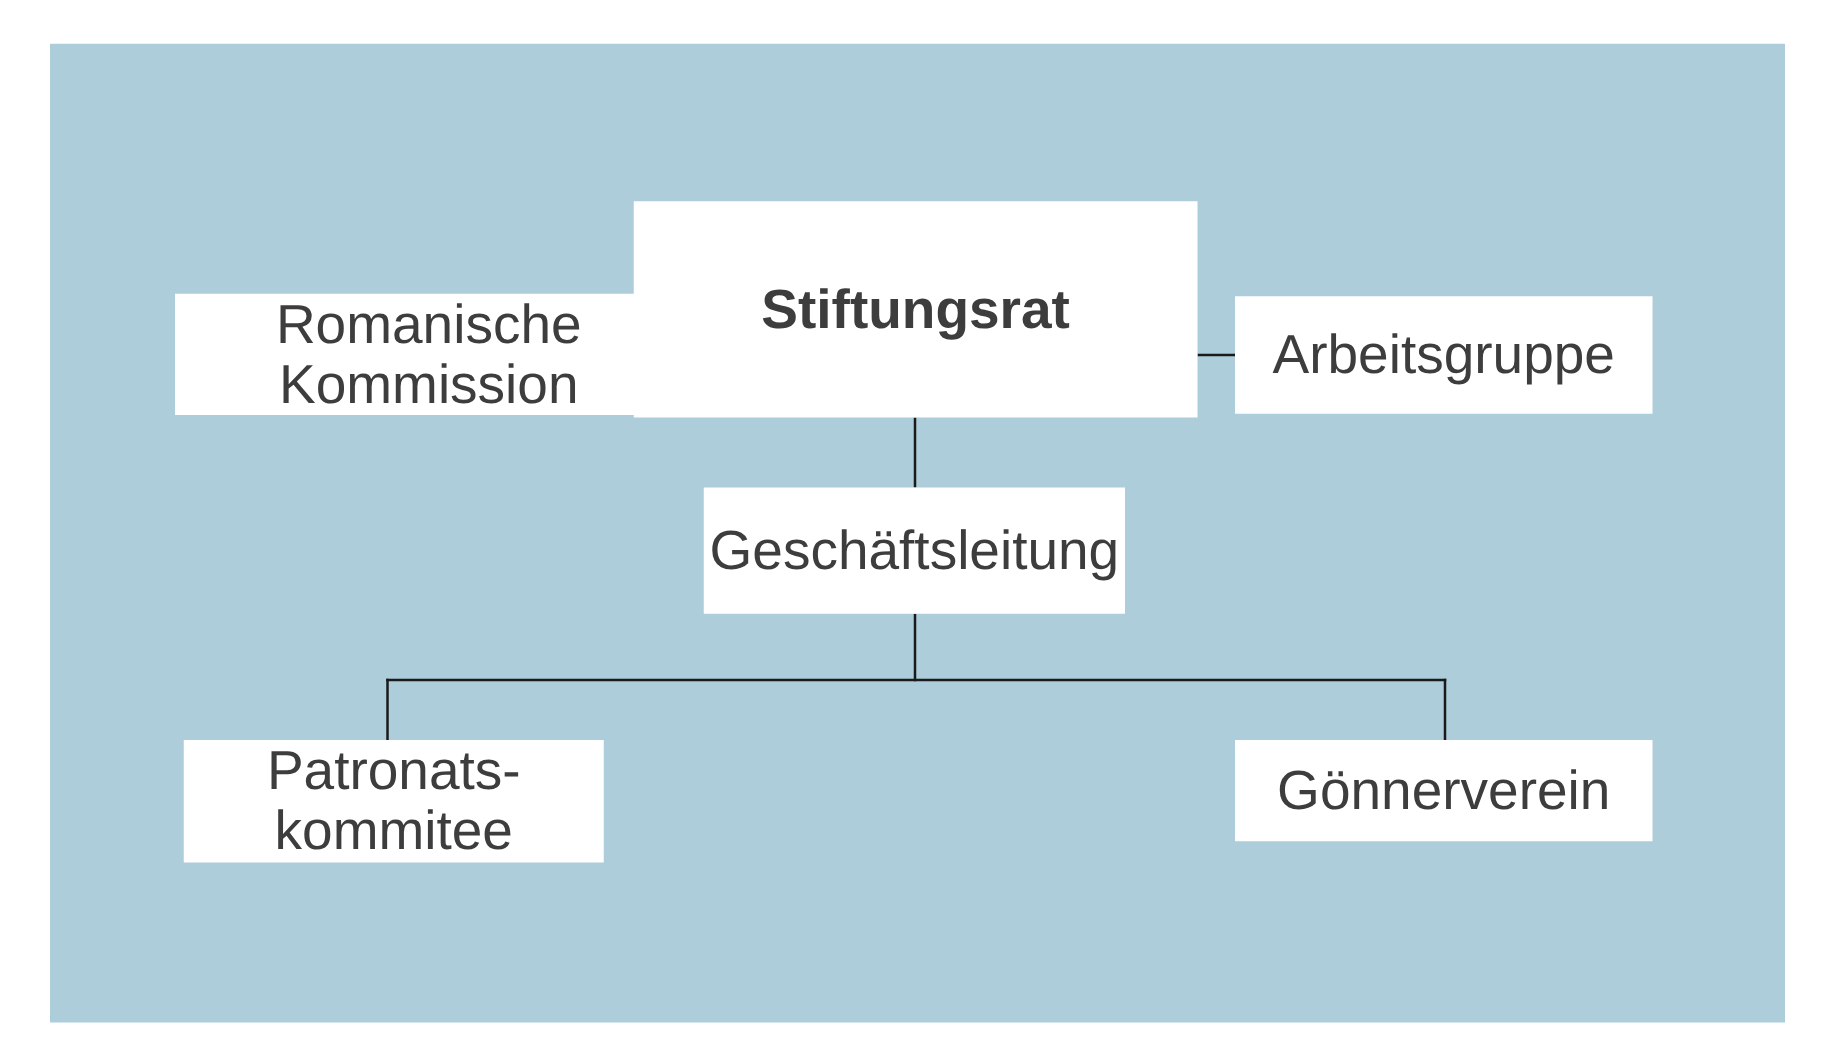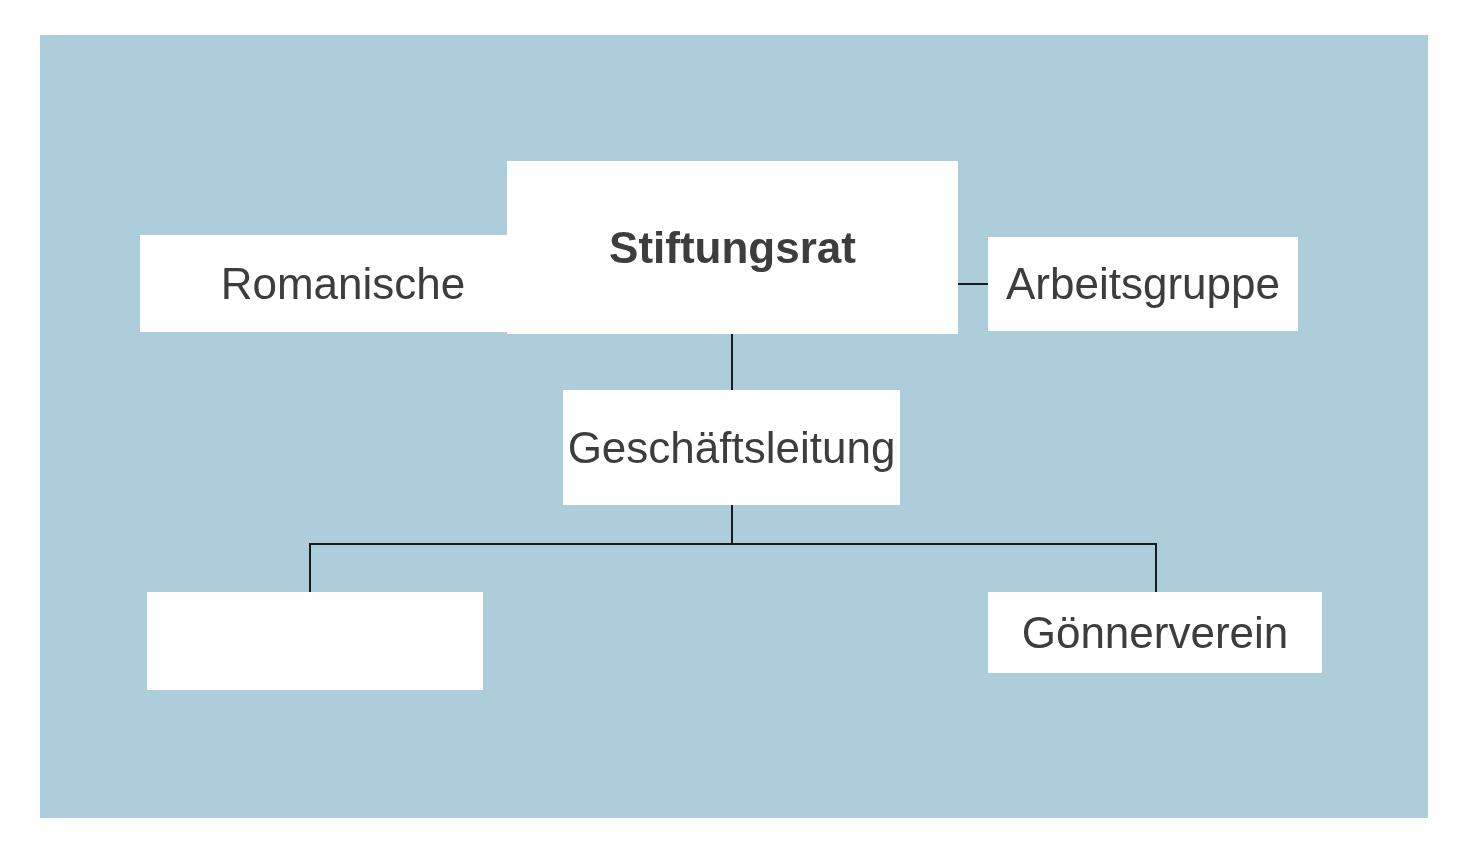--- a/index.html
+++ b/index.html
@@ -57,31 +57,34 @@
     <div class="edge" style="left:269px; top:508px; width:848px; height:2px;"></div>
     <div class="edge" style="left:269px; top:508px; width:2px; height:49px;"></div>
     <div class="edge" style="left:1115px; top:508px; width:2px; height:49px;"></div>
 
     <div class="node bold" style="left:467px; top:126px; width:451px; height:173px;">
       <span>Stiftungsrat</span>
     </div>
 
     <div class="node" style="left:100px; top:200px; width:406px; height:97px;text-align:center;">
       <span>Romanische</span>
+      <span>Kommission</span>
     </div>
 
-    <div class="node" style="left:948px; top:202px; width:310px; height:94px;">
+    <div class="node" style="left:948px; top:202px; width:334px; height:94px;">
       <span>Arbeitsgruppe</span>
     </div>
 
-    <div class="node" style="left:523px; top:355px; width:337px; height:115px;">
+    <div class="node" style="left:523px; top:355px; width:337px; height:101px;">
       <span>Geschäftsleitung</span>
     </div>
 
     <div class="node" style="left:107px; top:557px; width:336px; height:98px;">
+      <span>Patronats-</span>
+      <span>kommitee</span>
     </div>
 
     <div class="node" style="left:948px; top:557px; width:334px; height:81px;">
       <span>Gönnerverein</span>
     </div>
 
   </div>
 </div>
 
 </body></html>

